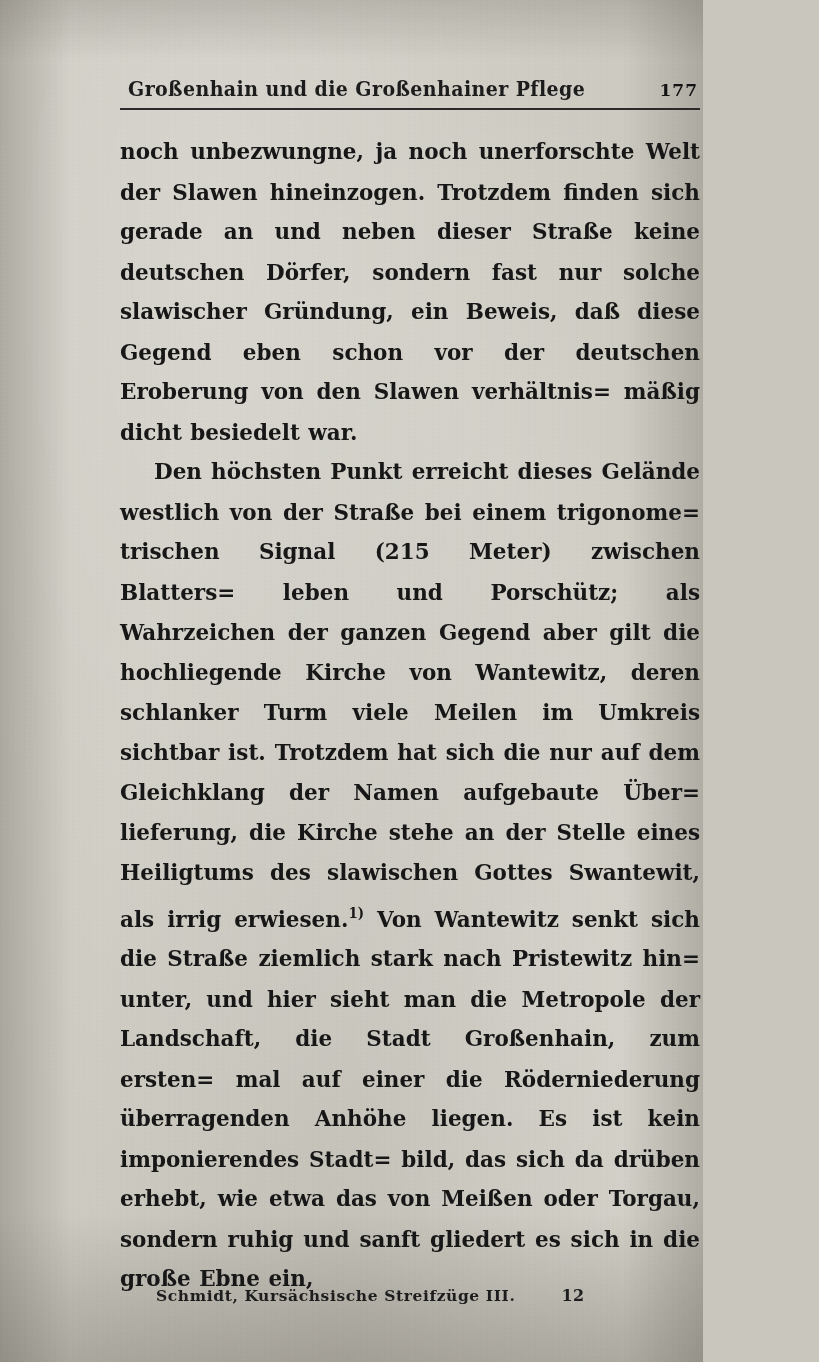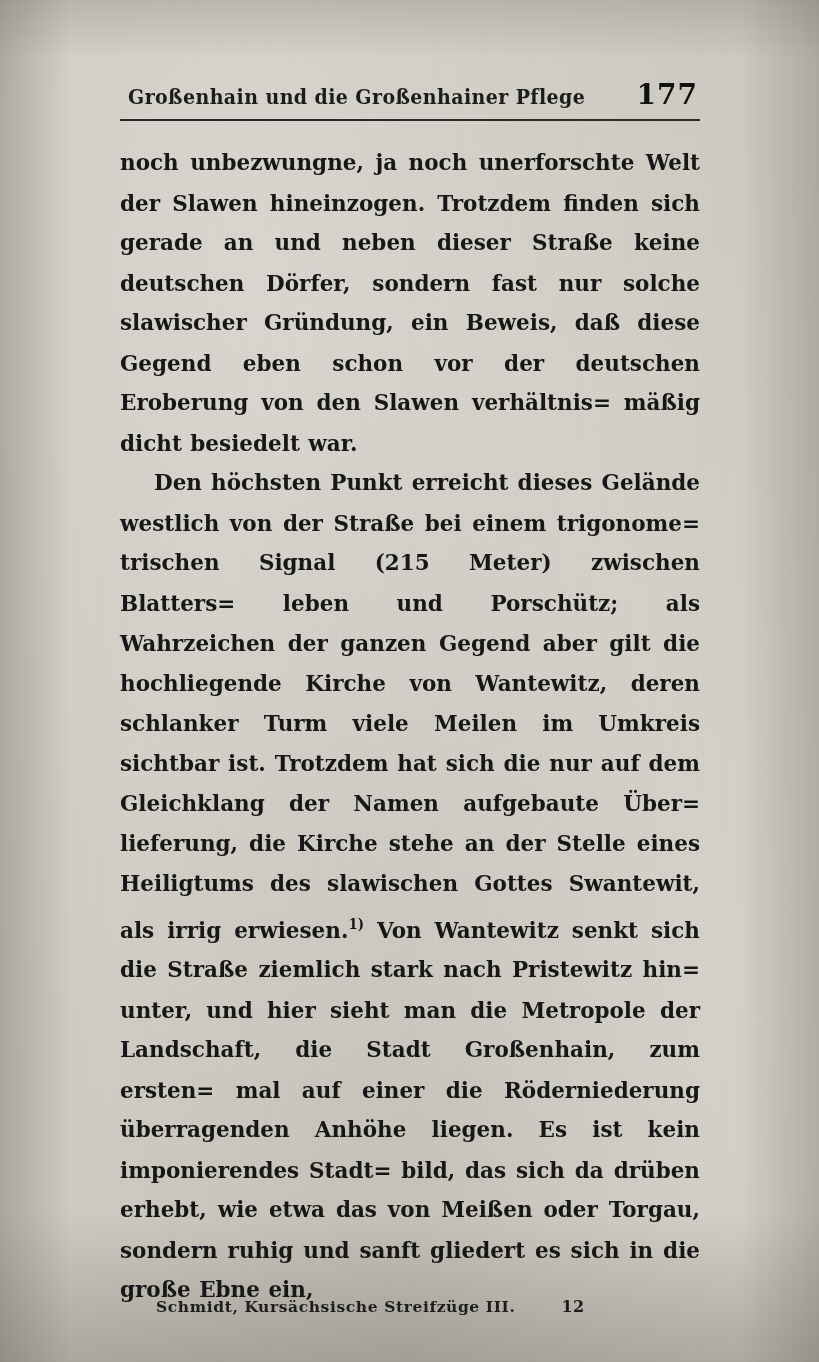--- a/index.html
+++ b/index.html
@@ -2,21 +2,21 @@
 <html><head>
 <meta charset="utf-8">
 <style>
   html, body {
     margin: 0;
     padding: 0;
     background: #c9c6bd;
   }
   .page {
     position: relative;
-    width: 819px;
+    width: 703px;
     height: 1362px;
     background: #cdcac1;
     background-image:
       radial-gradient(ellipse at 30% 20%, rgba(255,255,255,0.22), rgba(255,255,255,0) 60%),
       radial-gradient(ellipse at 75% 70%, rgba(255,255,255,0.16), rgba(255,255,255,0) 65%),
       radial-gradient(ellipse at 50% 100%, rgba(120,115,105,0.18), rgba(255,255,255,0) 55%);
     overflow: hidden;
     font-family: "DejaVu Serif", "Liberation Serif", serif;
     color: #1a1a1a;
   }
@@ -45,21 +45,21 @@
   .running-head {
     font-size: 19px;
     letter-spacing: 0.4px;
     font-weight: 600;
     color: #1c1c1c;
     font-variant: normal;
     transform: scaleY(1.06);
     transform-origin: left bottom;
   }
   .folio {
-    font-size: 28px;
+    font-size: 17px;
     font-weight: 700;
     color: #121212;
     letter-spacing: 1px;
   }
   .rule {
     border: 0;
     border-top: 2px solid #2a2a2a;
     margin: 2px 0 22px 0;
   }
   .body-text {

